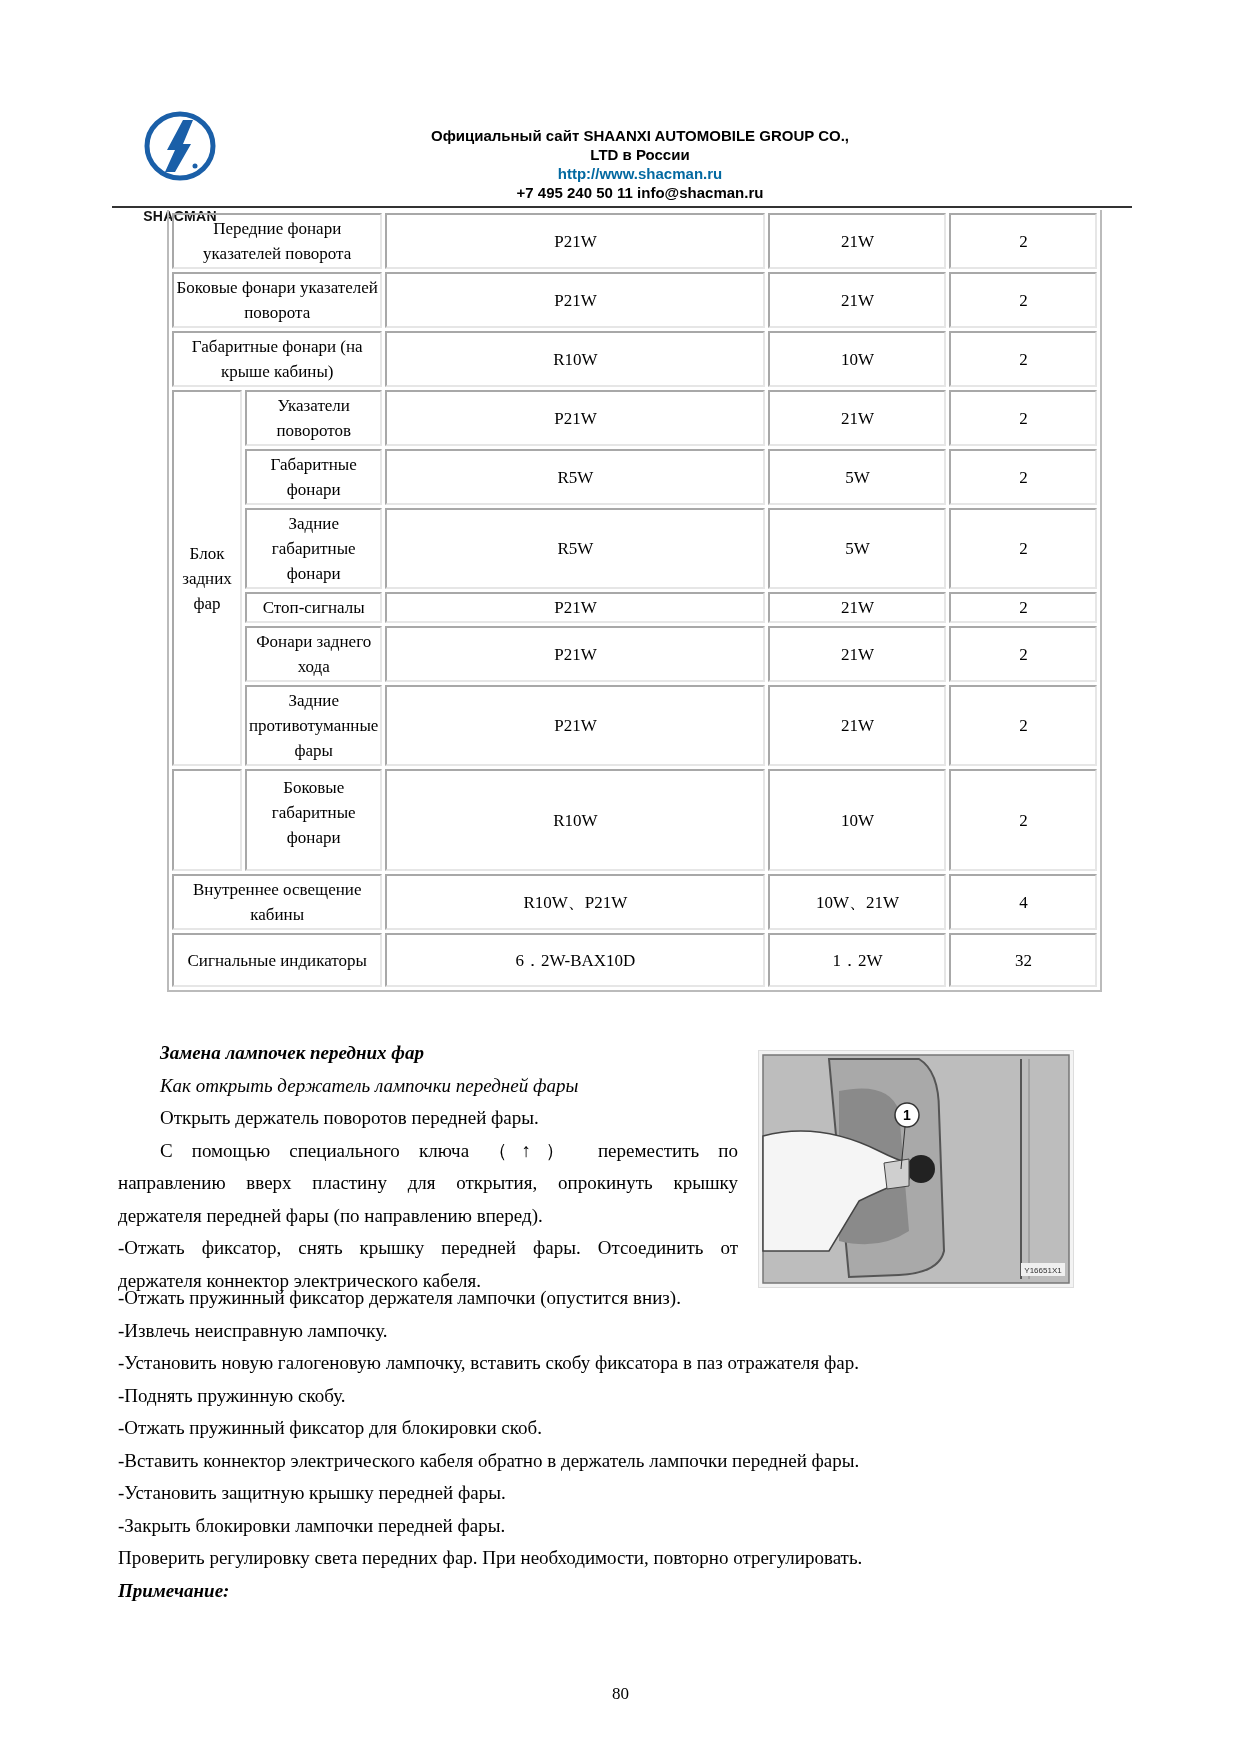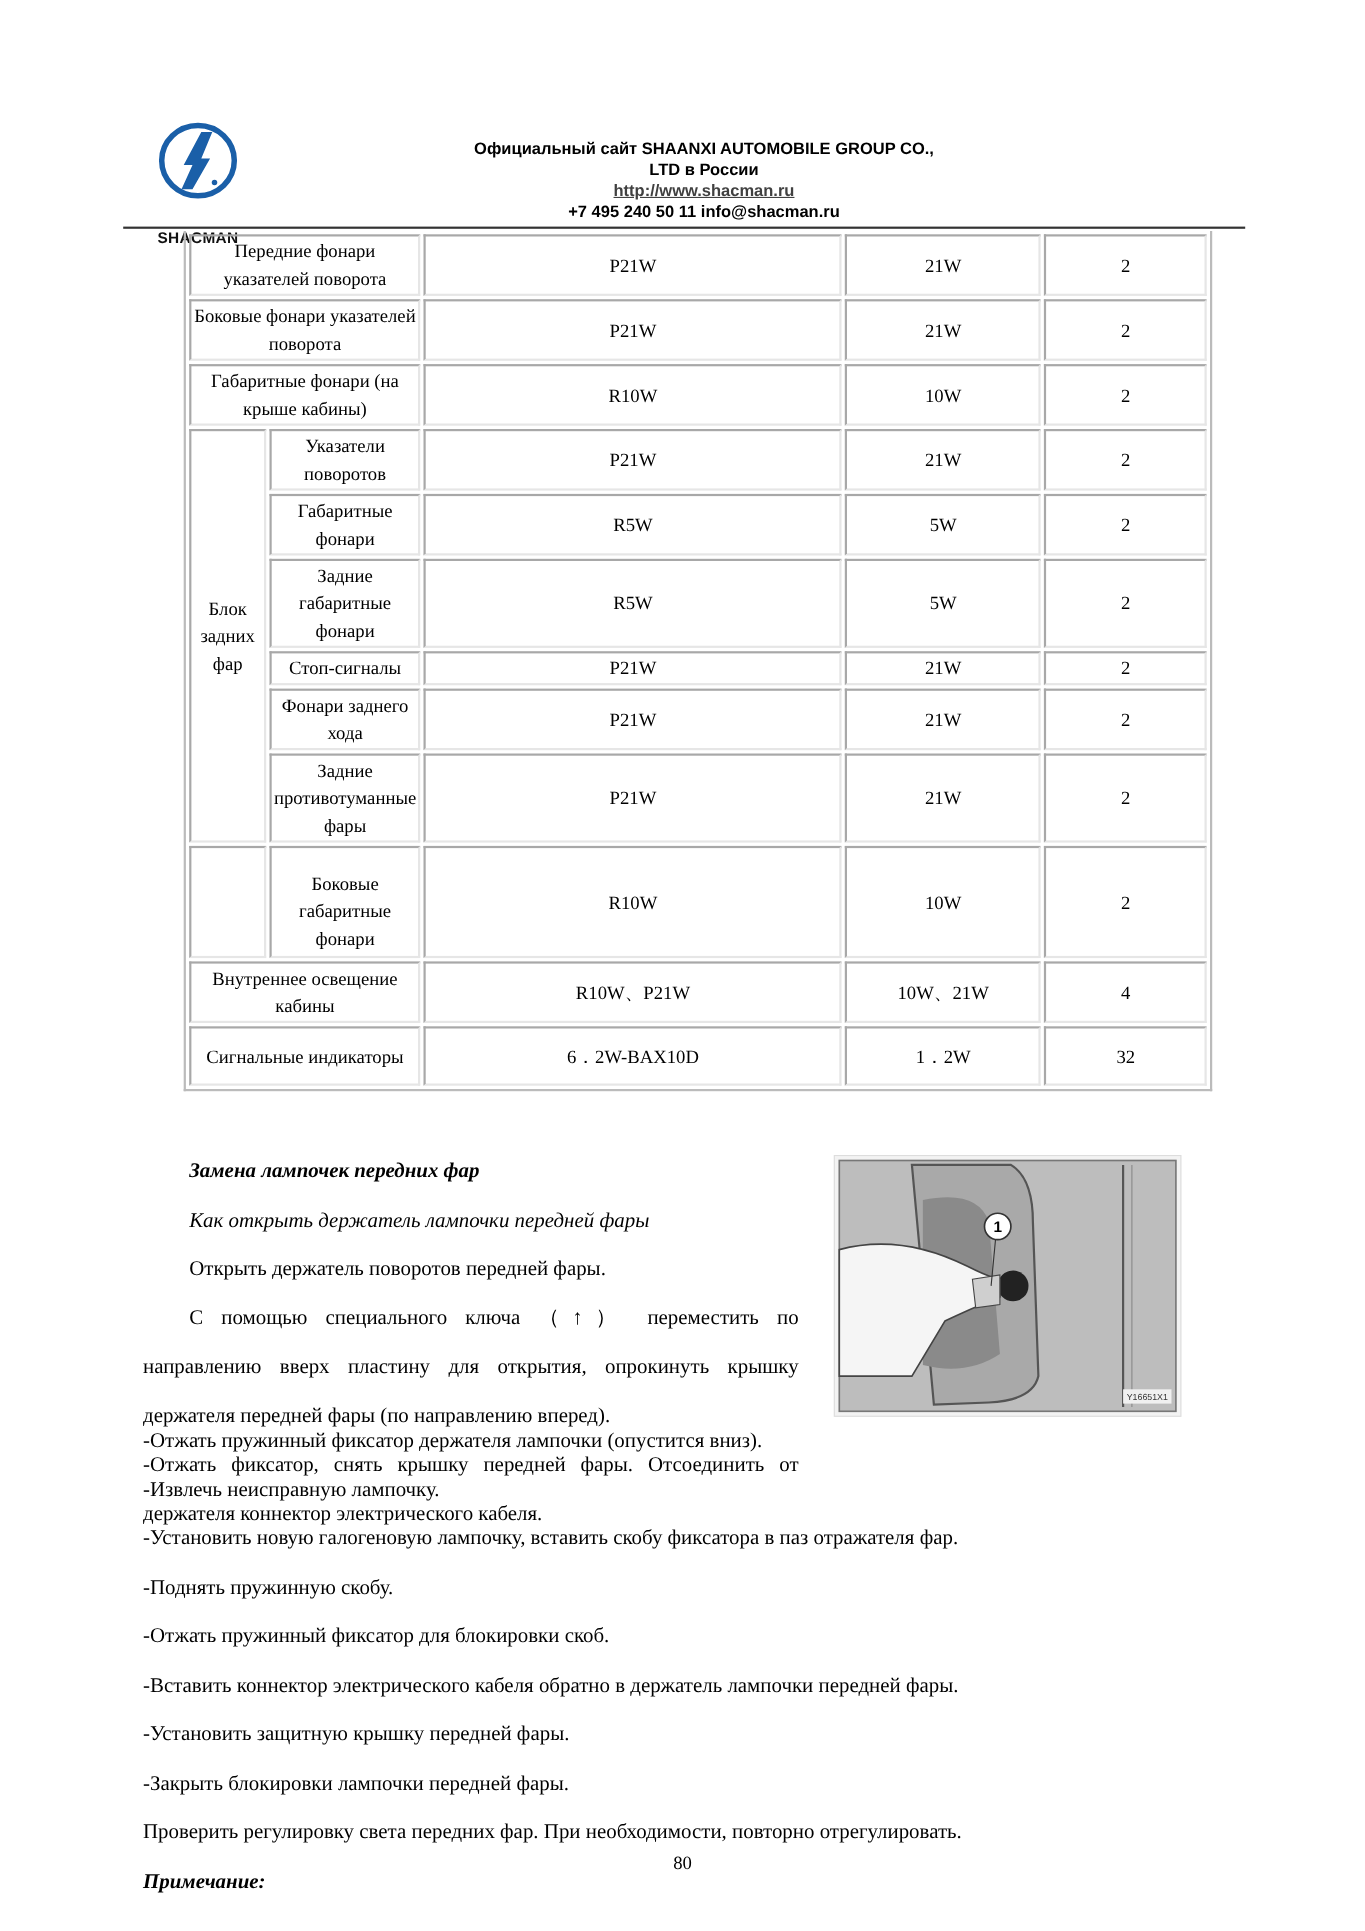--- a/index.html
+++ b/index.html
@@ -3,34 +3,34 @@
 <meta charset="utf-8">
 <style>
   html, body { margin: 0; padding: 0; background: #ffffff; }
   body { width: 1241px; height: 1755px; position: relative; overflow: hidden; font-family: "Liberation Serif", serif; color: #000; }
 
   .header { position: absolute; left: 0; top: 0; width: 1241px; height: 210px; }
   .logo { position: absolute; left: 125px; top: 110px; width: 110px; height: 92px; }
   .logo svg { display: block; margin-left: 18px; }
   .logo-text { position: absolute; left: 0; top: 73px; width: 110px; text-align: center; font-family: "Liberation Sans", sans-serif; font-weight: bold; font-size: 14px; letter-spacing: 0.3px; color: #111; margin-top: 25px; }
   .header-info { position: absolute; left: 380px; top: 126px; width: 520px; text-align: center; font-family: "Liberation Sans", sans-serif; font-weight: bold; font-size: 15px; line-height: 19px; color: #000; }
-  .header-info a { color: #404040; text-decoration: underline; }
+  .header-info a { color: #0369a1; }
   .header-rule { position: absolute; left: 112px; top: 206px; width: 1020px; height: 2px; background: #333; }
 
   .spec-table { position: absolute; left: 167px; top: 210px; border-collapse: separate; border-spacing: 3px; border: 2px solid #bbb; border-top: none; font-size: 17px; }
   .spec-table td { border: 2px solid; border-color: #a8a8a8 #e6e6e6 #e6e6e6 #a8a8a8; text-align: center; vertical-align: middle; padding: 1px 2px; line-height: 25px; }
   .c-name { width: 186px; }
   .c-group { width: 62px; }
   .c-sub { width: 122px; }
   .c-type { width: 372px; }
   .c-power { width: 170px; }
   .c-qty { width: 140px; }
 
   .text { position: absolute; left: 118px; width: 620px; font-size: 19px; line-height: 32.5px; }
-  .text p { margin: 12px; }
+  .text p { margin: 0; }
   .indent { text-indent: 42px; }
   .justify { text-align: justify; text-align-last: justify; }
   .bi { font-weight: bold; font-style: italic; }
   .i { font-style: italic; }
   .full { width: 920px; }
 
   .figure { position: absolute; left: 758px; top: 1050px; width: 314px; height: 236px; background: #f3f3f3; border: 1px solid #ddd; }
   .figure svg { display: block; }
 
   .page-number { position: absolute; left: 0; top: 1684px; width: 1241px; text-align: center; font-size: 17px; }
@@ -108,21 +108,21 @@
     <td>2</td>
   </tr>
   <tr style="height:80px">
     <td>Задние противотуманные фары</td>
     <td>P21W</td>
     <td>21W</td>
     <td>2</td>
   </tr>
   <tr style="height:102px">
     <td></td>
-    <td style="vertical-align:top;padding-top:20px">Боковые габаритные фонари</td>
+    <td style="vertical-align:top;padding-top:4px">Боковые габаритные фонари</td>
     <td>R10W</td>
     <td>10W</td>
     <td>2</td>
   </tr>
   <tr style="height:54px">
     <td colspan="2">Внутреннее освещение кабины</td>
     <td>R10W、P21W</td>
     <td>10W、21W</td>
     <td>4</td>
   </tr>

